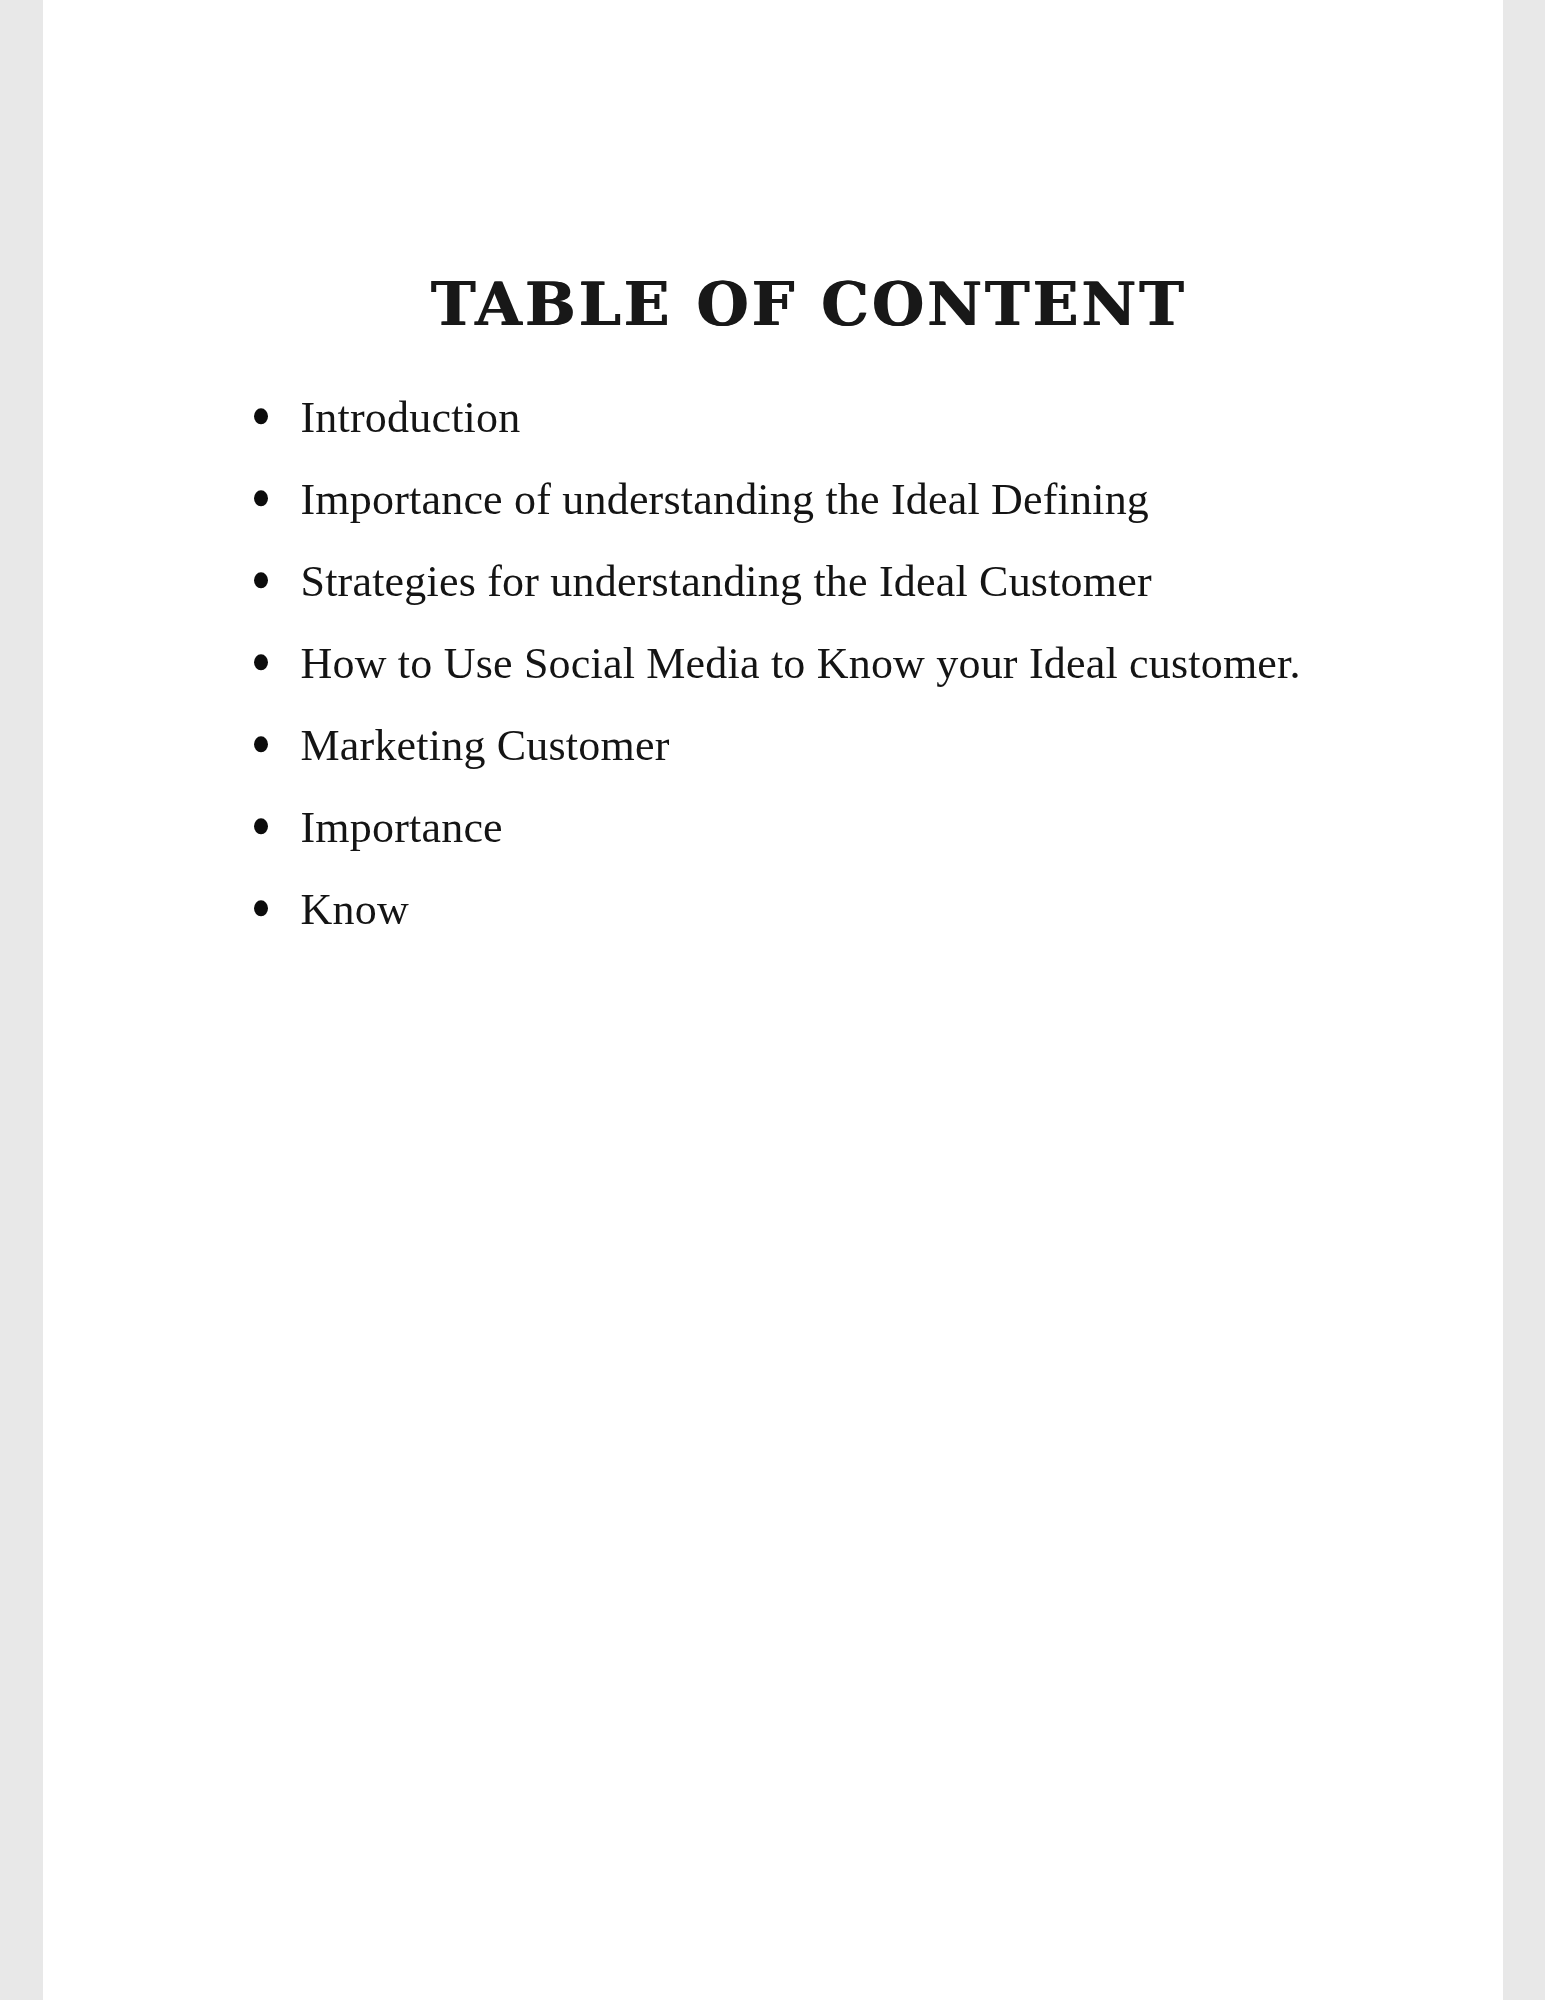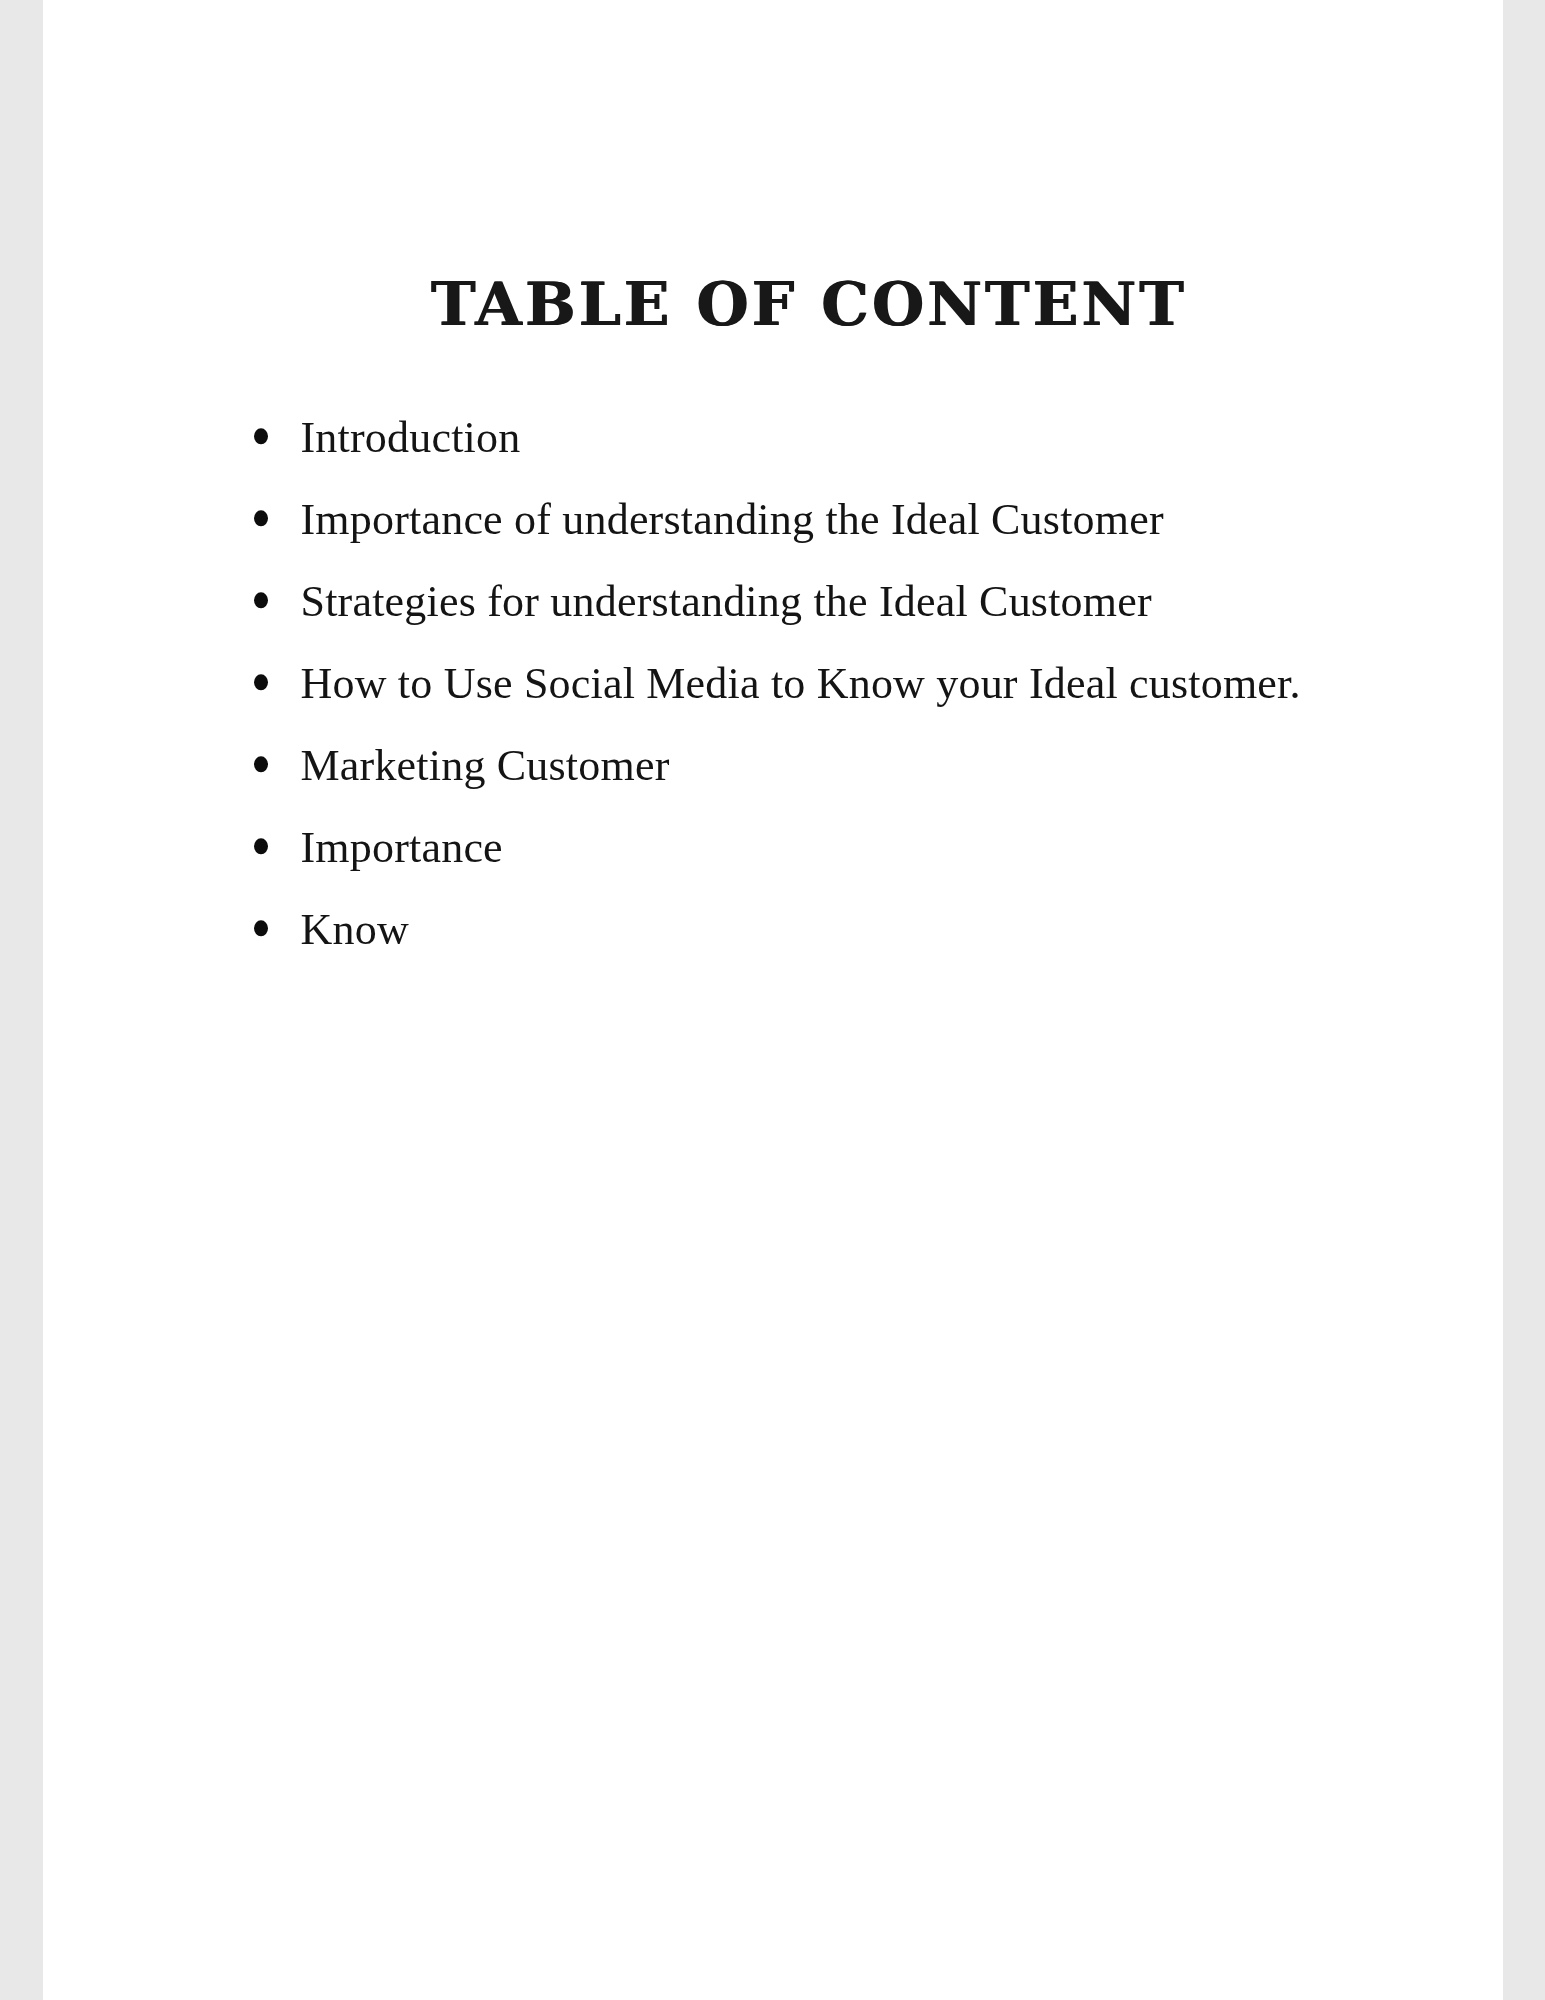--- a/index.html
+++ b/index.html
@@ -25,21 +25,21 @@
     line-height: 62px;
     font-weight: 700;
     letter-spacing: 3px;
     color: #181818;
     white-space: nowrap;
     
     text-shadow: 1px 0 0 #181818;
   }
   .toc-list {
     position: absolute;
-    top: 396px;
+    top: 376px;
     left: 0;
     margin: 0;
     padding: 0;
     list-style: none;
     width: 1400px;
   }
   .toc-item {
     position: relative;
     height: 82px;
     display: flex;
@@ -73,21 +73,21 @@
   <ul class="toc-list">
 
       <li class="toc-item">
         <span class="dot"></span>
         <span class="txt">Introduction</span>
       </li>
 
 
       <li class="toc-item">
         <span class="dot"></span>
-        <span class="txt">Importance of understanding the Ideal Customer</span>
+        <span class="txt">Importance of understanding the Ideal Defining</span>
       </li>
 
       <li class="toc-item">
         <span class="dot"></span>
         <span class="txt">Strategies for understanding the Ideal Customer</span>
       </li>
 
       <li class="toc-item">
         <span class="dot"></span>
         <span class="txt">How to Use Social Media to Know your Ideal customer.</span>

